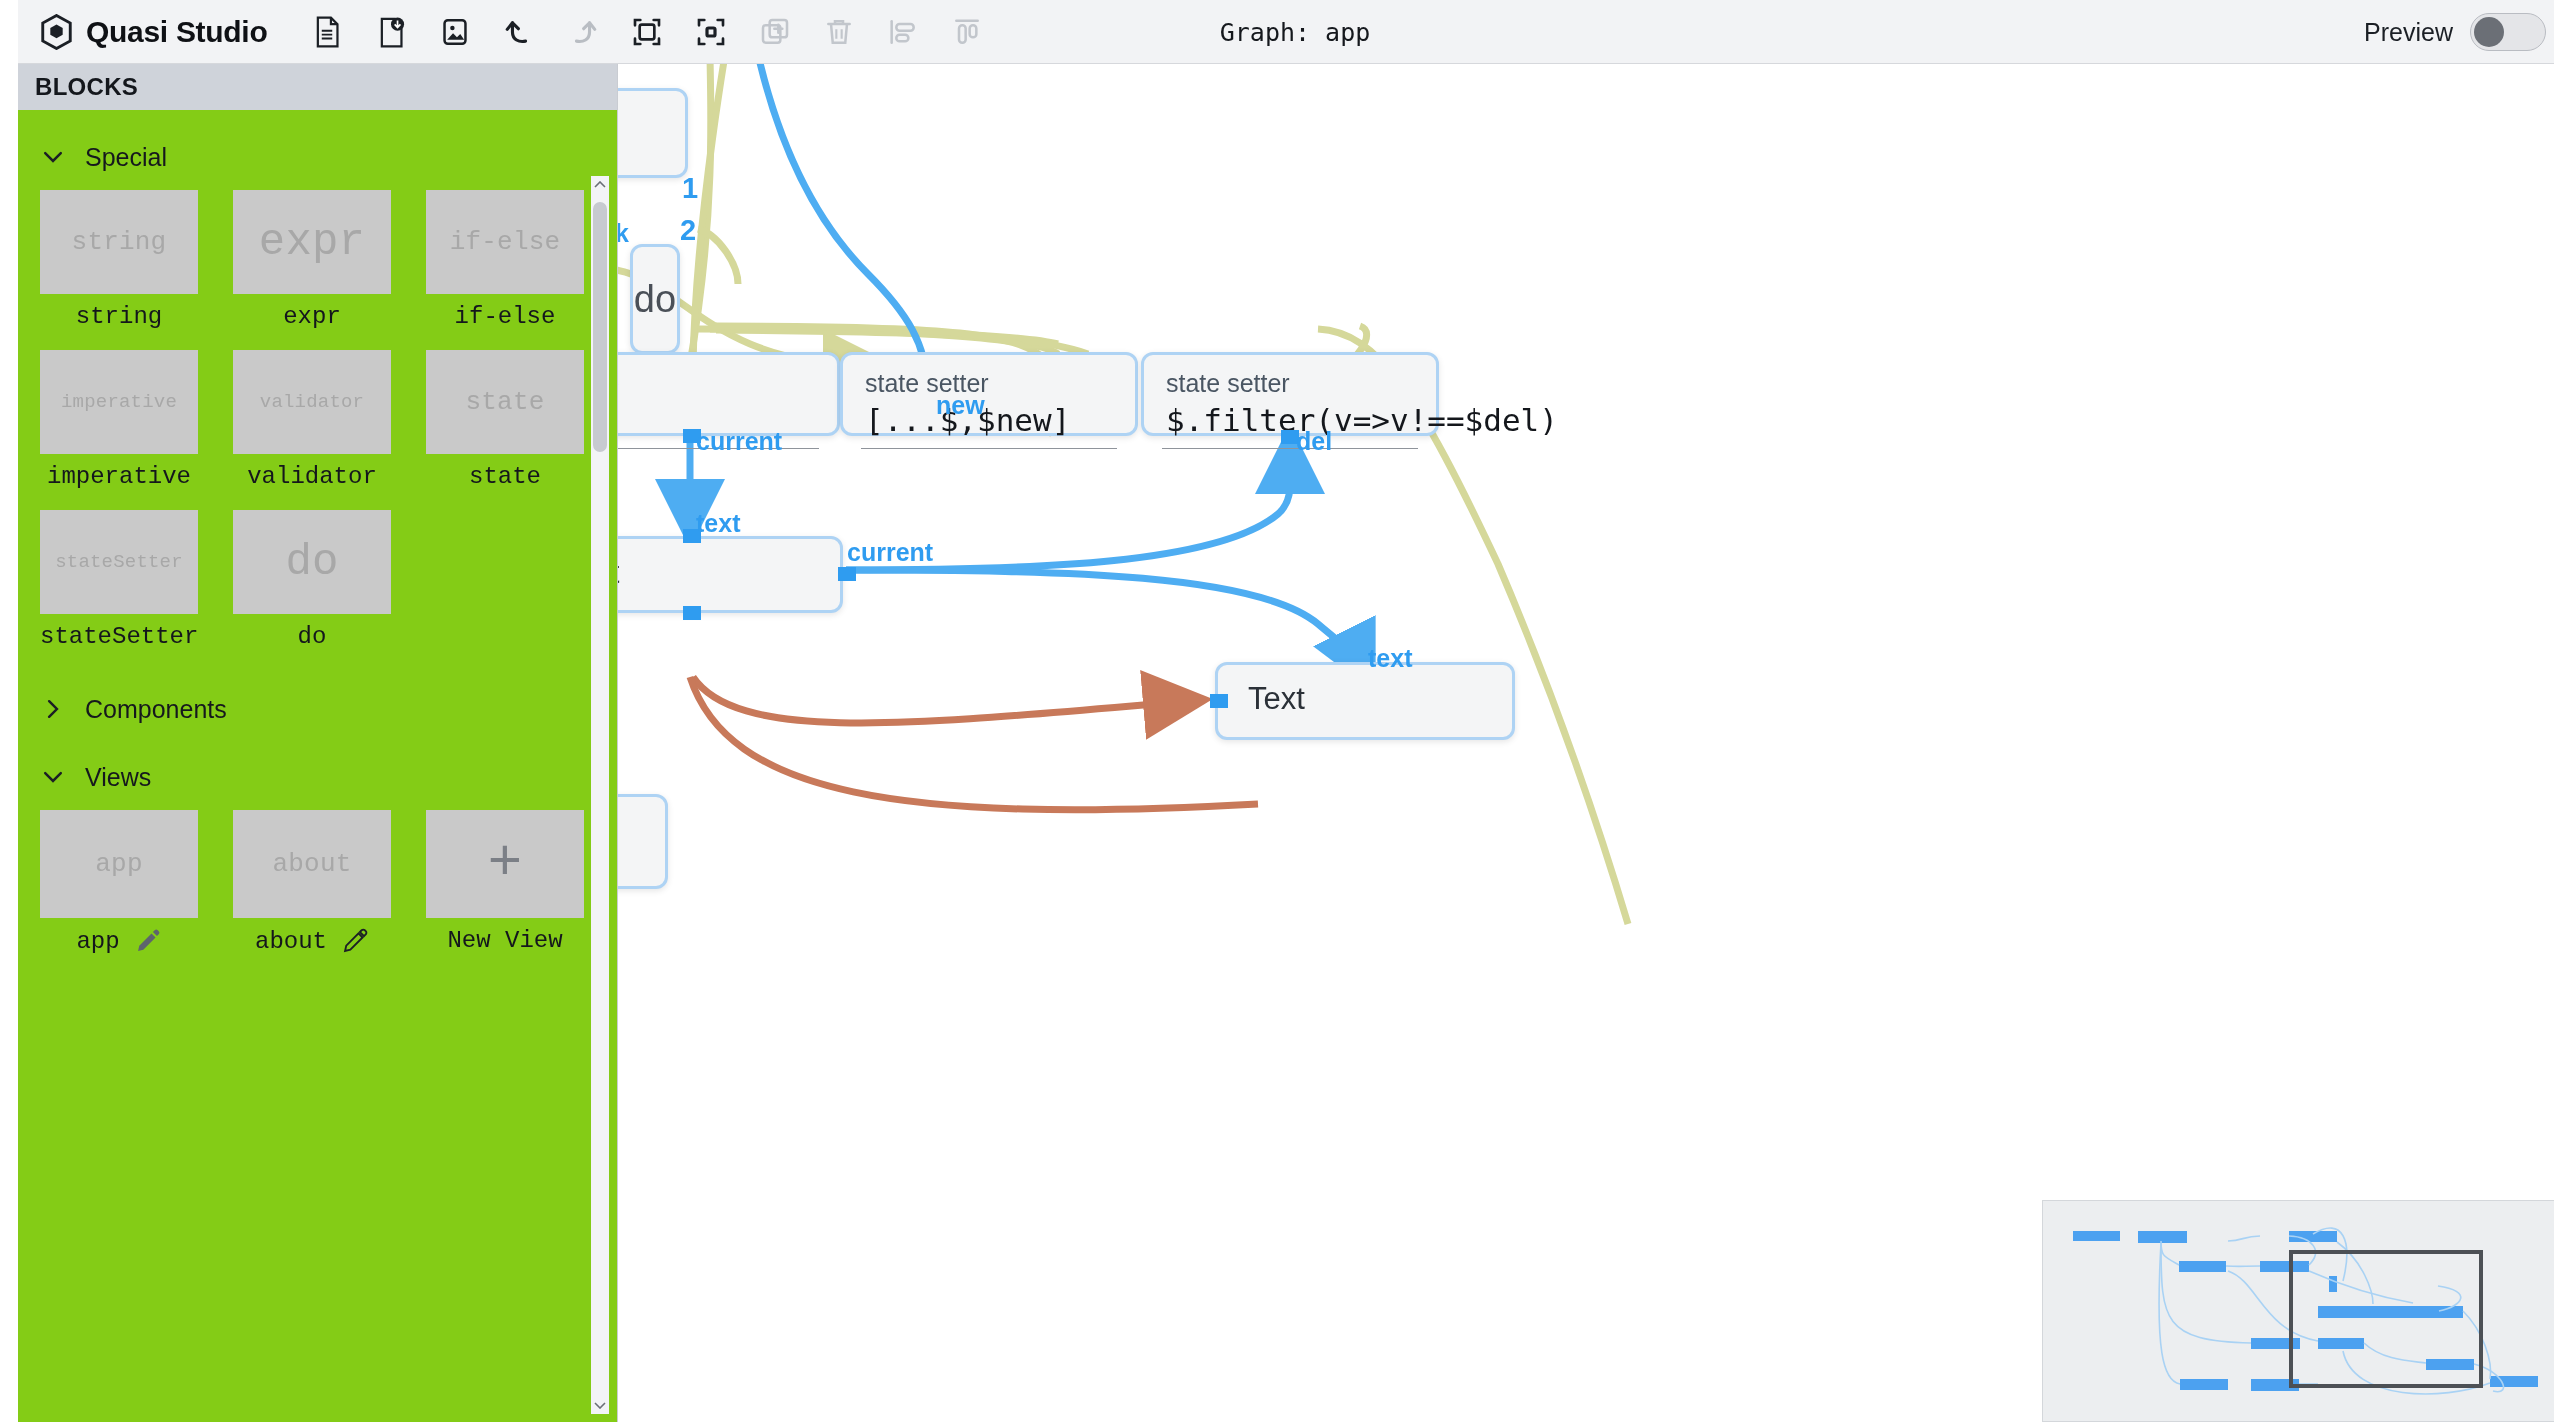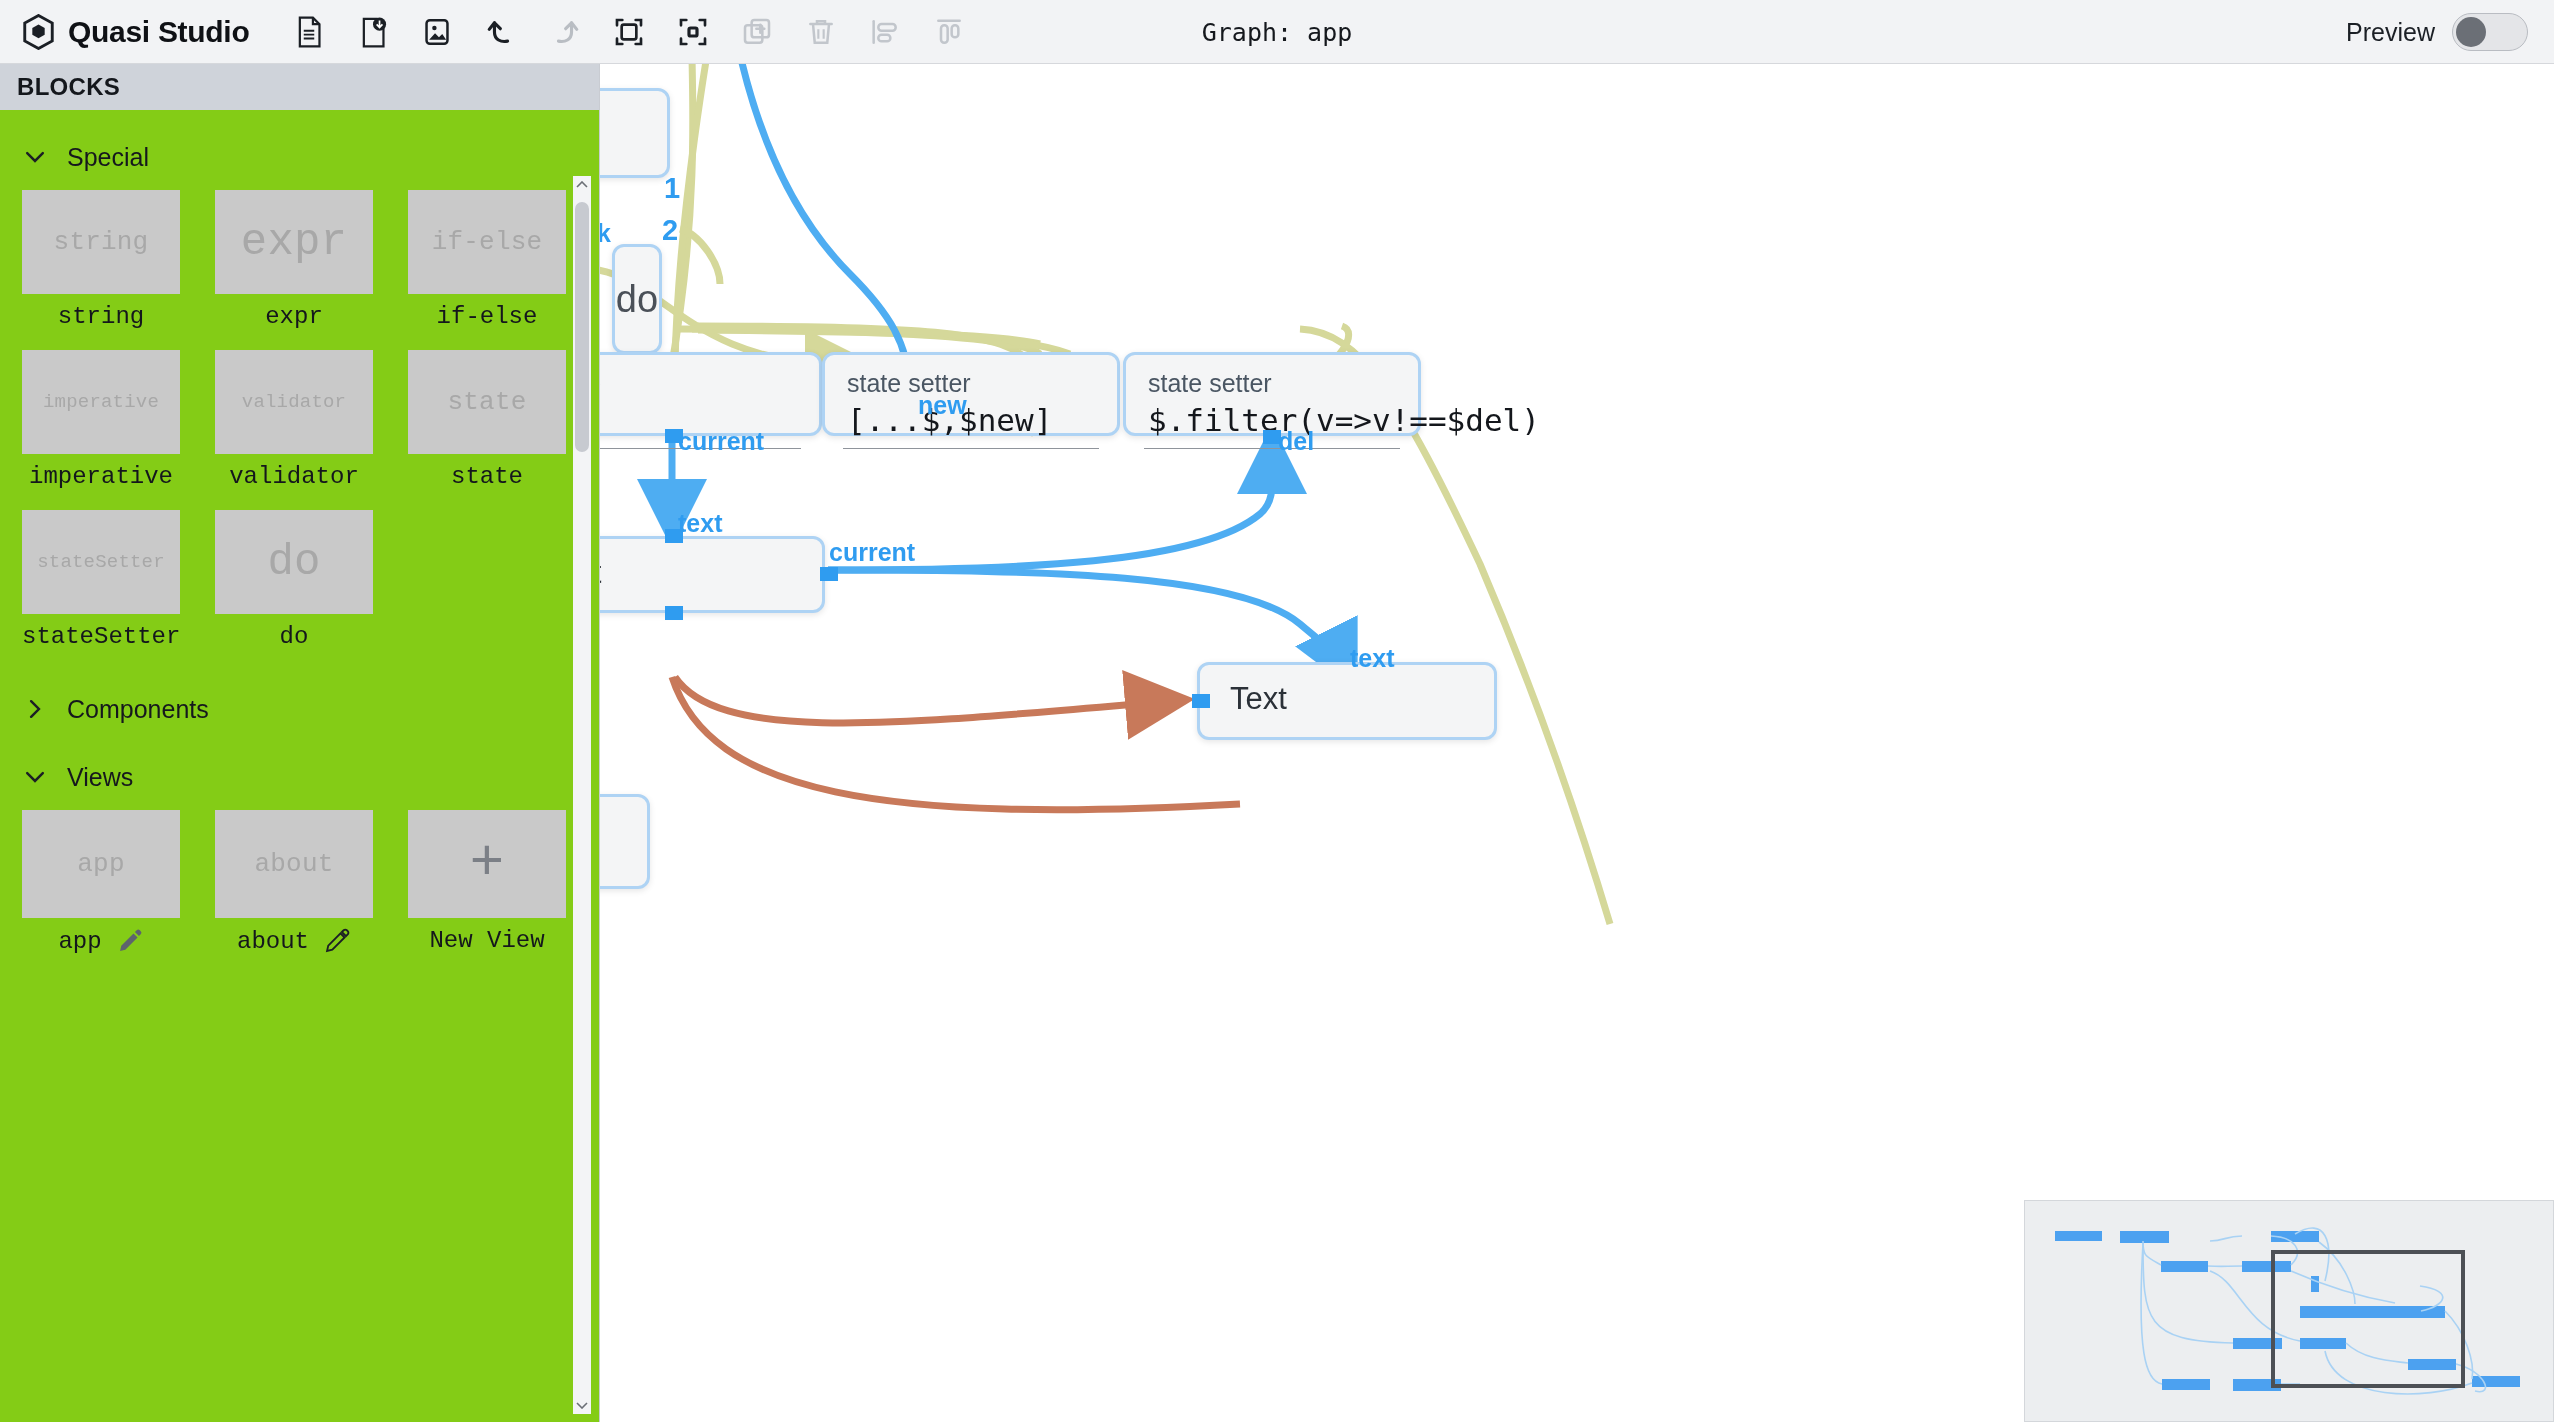--- a/index.html
+++ b/index.html
@@ -2,21 +2,21 @@
 <html><head>
 <meta charset="utf-8">
 <style>
   * { box-sizing: border-box; margin: 0; padding: 0; }
   html, body {
     width: 2554px; height: 1422px;
     font-family: "Liberation Sans", sans-serif;
     background: #ffffff;
     overflow: hidden;
   }
-  #app { position: relative; width: 2512px; height: 1422px; }
+  #app { position: relative; width: 2512px; height: 1422px; margin-left: 18px; }
 
   
   .topbar {
     position: absolute; left: 0; top: 0; width: 2554px; height: 64px;
     background: #f2f3f5;
     border-bottom: 1px solid #d6d8dc;
     display: flex; align-items: center;
   }
   .brand { display: flex; align-items: center; gap: 13px; padding-left: 22px; }
   .brand-logo { width: 33px; height: 36px; display: block; }

